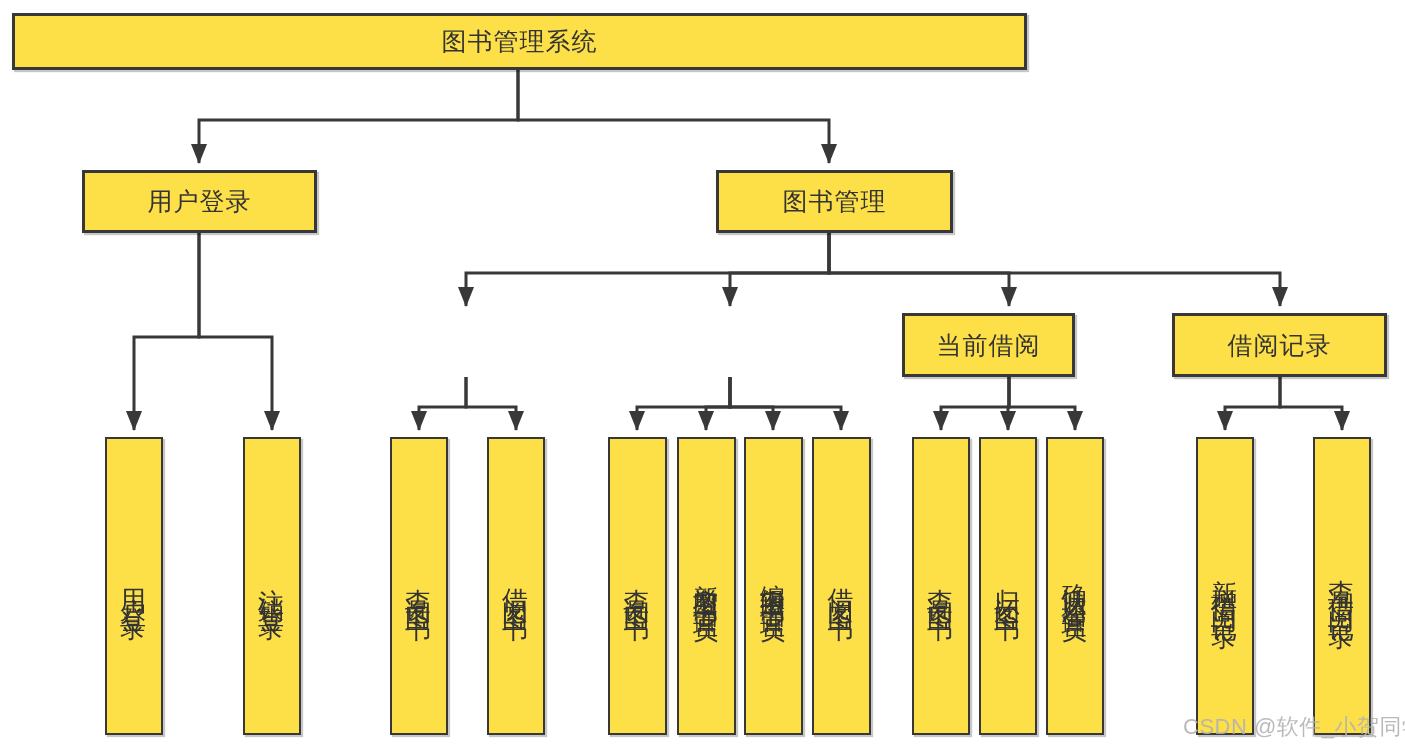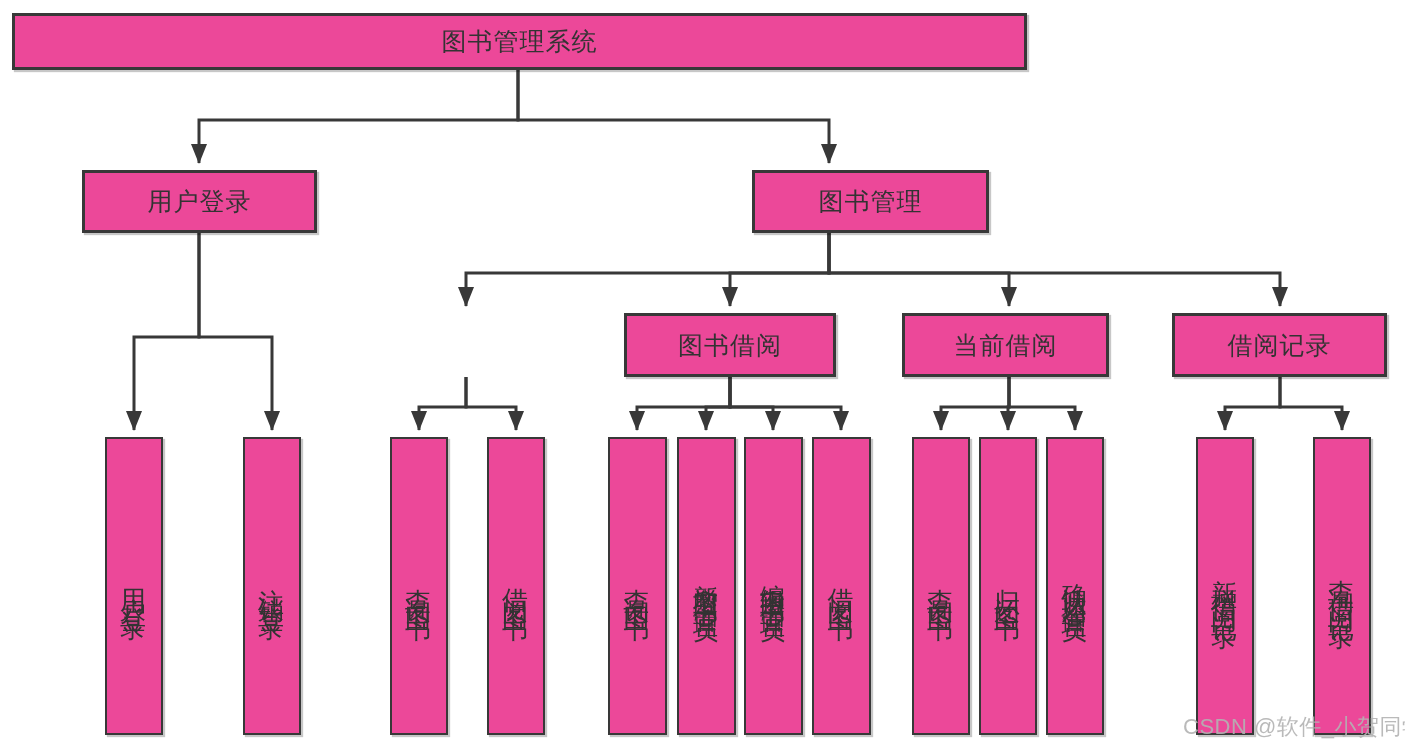--- a/index.html
+++ b/index.html
@@ -8,21 +8,21 @@
     width:1405px;height:747px;
     background:#ffffff;
     font-family:"Liberation Sans","DejaVu Sans",sans-serif;
     color:#333333;
     overflow:hidden;
   }
   .wires{position:absolute;left:0;top:0;width:1405px;height:747px;}
   .node{
     position:absolute;
     box-sizing:border-box;
-    background:#ec4899;
+    background:#fde047;
     border:3px solid #383838;
     display:flex;
     align-items:center;
     justify-content:center;
     box-shadow:2px 2px 1px rgba(0,0,0,0.22);
     color:#333333;
   }
   .hnode{font-size:25px;letter-spacing:1px;}
   .root{font-size:25px;}
   .vnode{
@@ -74,24 +74,23 @@
       <path d="M1009,377 V407 H1008 V430" marker-end="url(#arrow)"></path>
       <path d="M1009,377 V407 H1075 V430" marker-end="url(#arrow)"></path>
       <path d="M1280,377 V407 H1225 V430" marker-end="url(#arrow)"></path>
       <path d="M1280,377 V407 H1342 V430" marker-end="url(#arrow)"></path>
     </g>
   </svg>
 
   <div class="node hnode root" style="left:12px;top:13px;width:1015px;height:57px">图书管理系统</div>
 
   <div class="node hnode" style="left:82px;top:170px;width:235px;height:63px">用户登录</div>
-  <div class="node hnode" style="left:752px;top:170px;width:237px;height:63px">图书管理</div>
+  <div class="node hnode" style="left:716px;top:170px;width:237px;height:63px">图书管理</div>
 
-  <div class="node hnode" style="left:624px;top:313px;width:212px;height:64px">图书借阅</div>
-  <div class="node hnode" style="left:902px;top:313px;width:207px;height:64px">当前借阅</div>
+  <div class="node hnode" style="left:902px;top:313px;width:173px;height:64px">当前借阅</div>
   <div class="node hnode" style="left:1172px;top:313px;width:215px;height:64px">借阅记录</div>
 
   <div class="node vnode" style="left:105px;top:437px;width:58px;height:298px">用户登录</div>
   <div class="node vnode" style="left:243px;top:437px;width:58px;height:298px">注销登录</div>
 
   <div class="node vnode" style="left:390px;top:437px;width:58px;height:298px">查询图书</div>
   <div class="node vnode" style="left:487px;top:437px;width:58px;height:298px">借阅图书</div>
 
   <div class="node vnode" style="left:608px;top:437px;width:59px;height:298px">查询图书</div>
   <div class="node vnode long" style="left:677px;top:437px;width:59px;height:298px">新增图书（管理员）</div>

